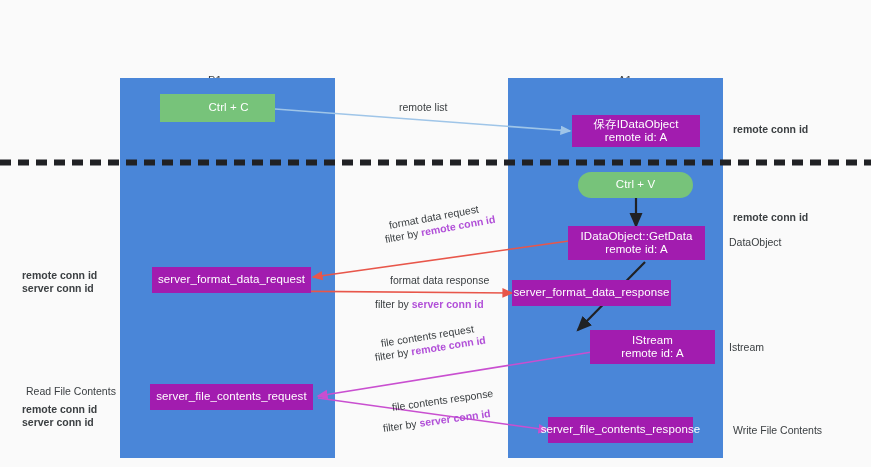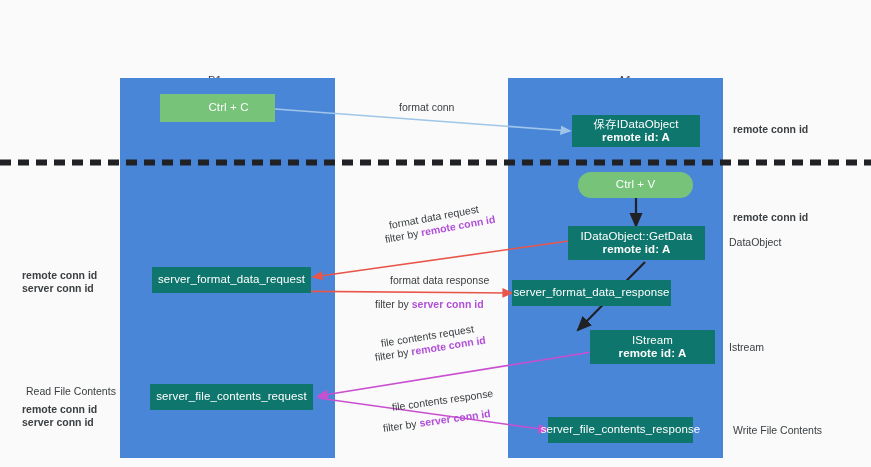--- a/index.html
+++ b/index.html
@@ -42,23 +42,23 @@
     display: flex;
     flex-direction: column;
     align-items: center;
     justify-content: center;
     color: #ffffff;
     font-size: 11.5px;
     line-height: 13.5px;
     text-align: center;
     letter-spacing: 0.1px;
   }
-  .node.orange { background: #0f766e; }
+  .node.orange { background: #a21caf; }
   .node.green  { background: #77c37a; }
-  .node .l2 { font-weight: bold; }
+  .node .l2 { font-weight: normal; }
 
   .edge-label {
     position: absolute;
     font-size: 10.5px;
     color: #3c4043;
     white-space: nowrap;
     line-height: 13px;
   }
   .edge-label.rot-a { transform: rotate(-10.5deg); transform-origin: left center; }
   .edge-label.rot-b { transform: rotate(-9deg); transform-origin: left center; }
@@ -176,21 +176,21 @@
   </div>
 
   <div class="node orange" style="left:150px; top:384px; width:163px; height:26px;">
     <div>server_file_contents_request</div>
   </div>
 
   <div class="node orange" style="left:548px; top:417px; width:145px; height:26px;">
     <div>server_file_contents_response</div>
   </div>
 
-  <div class="edge-label" style="left:399px; top:101px;">format conn</div>
+  <div class="edge-label" style="left:399px; top:101px;">remote list</div>
 
   <div class="edge-label rot-a" style="left:389px; top:219px;">format data request</div>
   <div class="edge-label rot-a" style="left:385px; top:233px;">
     <span>filter by </span><span class="purple">remote conn id</span>
   </div>
 
   <div class="edge-label" style="left:390px; top:274px;">format data response</div>
   <div class="edge-label" style="left:375px; top:298px;">
     <span>filter by </span><span class="purple">server conn id</span>
   </div>

